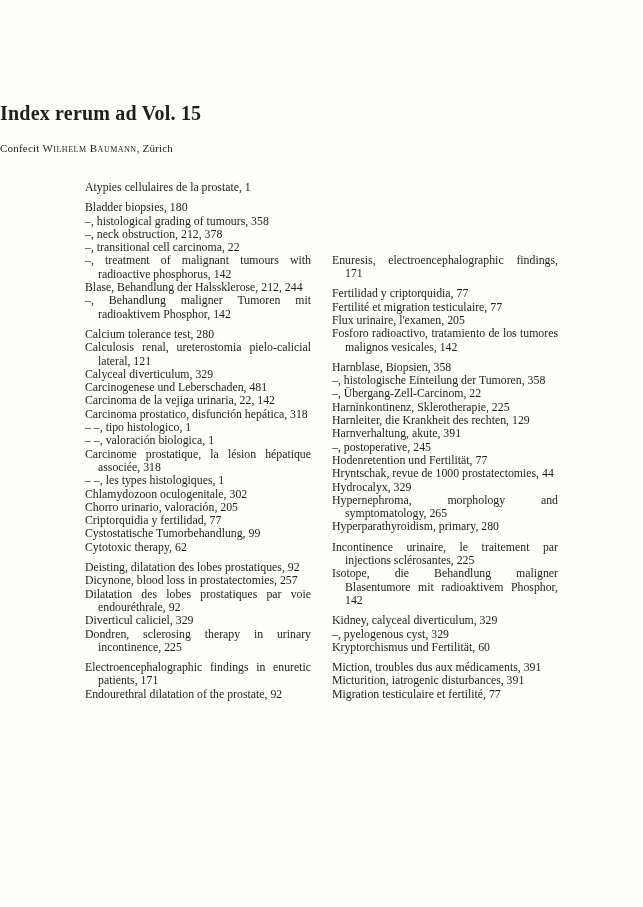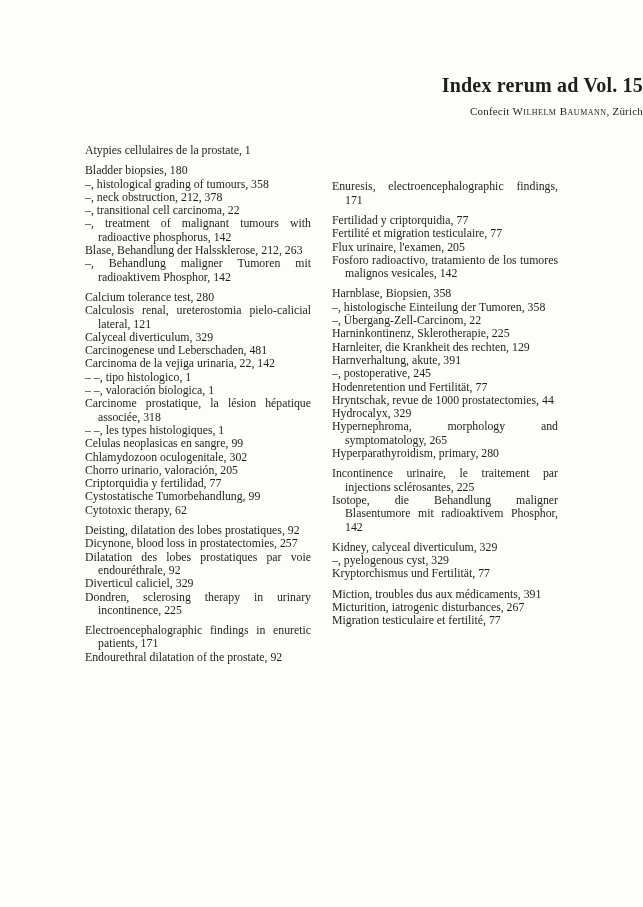--- a/index.html
+++ b/index.html
@@ -4,43 +4,43 @@
 <style>
   html, body { margin: 0; padding: 0; }
   body {
     width: 643px;
     height: 907px;
     background: var(--paper, #fdfdfc);
     color: var(--ink, #211d19);
     font-family: "Liberation Serif", "DejaVu Serif", serif;
     overflow: hidden;
   }
-  .header { padding-top: 74px; text-align: right; }
+  .header { padding-top: 102px; text-align: left; }
   .title {
     margin: 0;
     font-size: 20px;
     line-height: 22px;
     font-weight: bold;
     letter-spacing: 0.2px;
   }
   .subtitle {
-    margin: 9px 0 0 0;
+    margin: 18px 0 0 0;
     font-size: 11px;
     line-height: 13px;
     letter-spacing: 0.2px;
   }
   .smallcaps {
     font-variant: small-caps;
     letter-spacing: 0.5px;
   }
   .columns {
     display: flex;
     width: 473px;
     margin: 26px auto 0 auto;
-    align-items: center;
+    align-items: flex-end;
   }
   .col { width: 226px; }
   .divider {
     width: 1px;
     background: var(--rule, #4d4d4d);
     margin: 1px 10px 10px 10px;
   }
   .group { margin: 0 0 7px 0; }
   .group:last-child { margin-bottom: 0; }
   .entry {
@@ -66,34 +66,34 @@
     <div class="col">
         <div class="group">
           <p class="entry">Atypies cellulaires de la prostate, 1</p>
         </div>
         <div class="group">
           <p class="entry">Bladder biopsies, 180</p>
           <p class="entry">–, histological grading of tumours, 358</p>
           <p class="entry">–, neck obstruction, 212, 378</p>
           <p class="entry">–, transitional cell carcinoma, 22</p>
           <p class="entry">–, treatment of malignant tumours with radioactive phosphorus, 142</p>
-          <p class="entry">Blase, Behandlung der Halssklerose, 212, 263</p>
+          <p class="entry">Blase, Behandlung der Halssklerose, 212, 244</p>
           <p class="entry">–, Behandlung maligner Tumoren mit radioaktivem Phosphor, 142</p>
         </div>
         <div class="group">
           <p class="entry">Calcium tolerance test, 280</p>
           <p class="entry">Calculosis renal, ureterostomia pielo-calicial lateral, 121</p>
           <p class="entry">Calyceal diverticulum, 329</p>
           <p class="entry">Carcinogenese und Leberschaden, 481</p>
           <p class="entry">Carcinoma de la vejiga urinaria, 22, 142</p>
+          <p class="entry">Carcinoma prostatico, disfunción hepática, 318</p>
           <p class="entry">– –, tipo histologico, 1</p>
           <p class="entry">– –, valoración biologica, 1</p>
           <p class="entry">Carcinome prostatique, la lésion hépatique associée, 318</p>
           <p class="entry">– –, les types histologiques, 1</p>
-          <p class="entry">Celulas neoplasicas en sangre, 99</p>
           <p class="entry">Chlamydozoon oculogenitale, 302</p>
           <p class="entry">Chorro urinario, valoración, 205</p>
           <p class="entry">Criptorquidia y fertilidad, 77</p>
           <p class="entry">Cystostatische Tumorbehandlung, 99</p>
           <p class="entry">Cytotoxic therapy, 62</p>
         </div>
         <div class="group">
           <p class="entry">Deisting, dilatation des lobes prostatiques, 92</p>
           <p class="entry">Dicynone, blood loss in prostatectomies, 257</p>
           <p class="entry">Dilatation des lobes prostatiques par voie endouréthrale, 92</p>
@@ -130,22 +130,22 @@
           <p class="entry">Hypernephroma, morphology and symptomatology, 265</p>
           <p class="entry">Hyperparathyroidism, primary, 280</p>
         </div>
         <div class="group">
           <p class="entry">Incontinence urinaire, le traitement par injections sclérosantes, 225</p>
           <p class="entry">Isotope, die Behandlung maligner Blasentumore mit radioaktivem Phosphor, 142</p>
         </div>
         <div class="group">
           <p class="entry">Kidney, calyceal diverticulum, 329</p>
           <p class="entry">–, pyelogenous cyst, 329</p>
-          <p class="entry">Kryptorchismus und Fertilität, 77</p>
+          <p class="entry">Kryptorchismus und Fertilität, 60</p>
         </div>
         <div class="group">
           <p class="entry">Miction, troubles dus aux médicaments, 391</p>
-          <p class="entry">Micturition, iatrogenic disturbances, 267</p>
+          <p class="entry">Micturition, iatrogenic disturbances, 391</p>
           <p class="entry">Migration testiculaire et fertilité, 77</p>
         </div>
       </div>
   </div>
 </div>
 
 </body></html>

